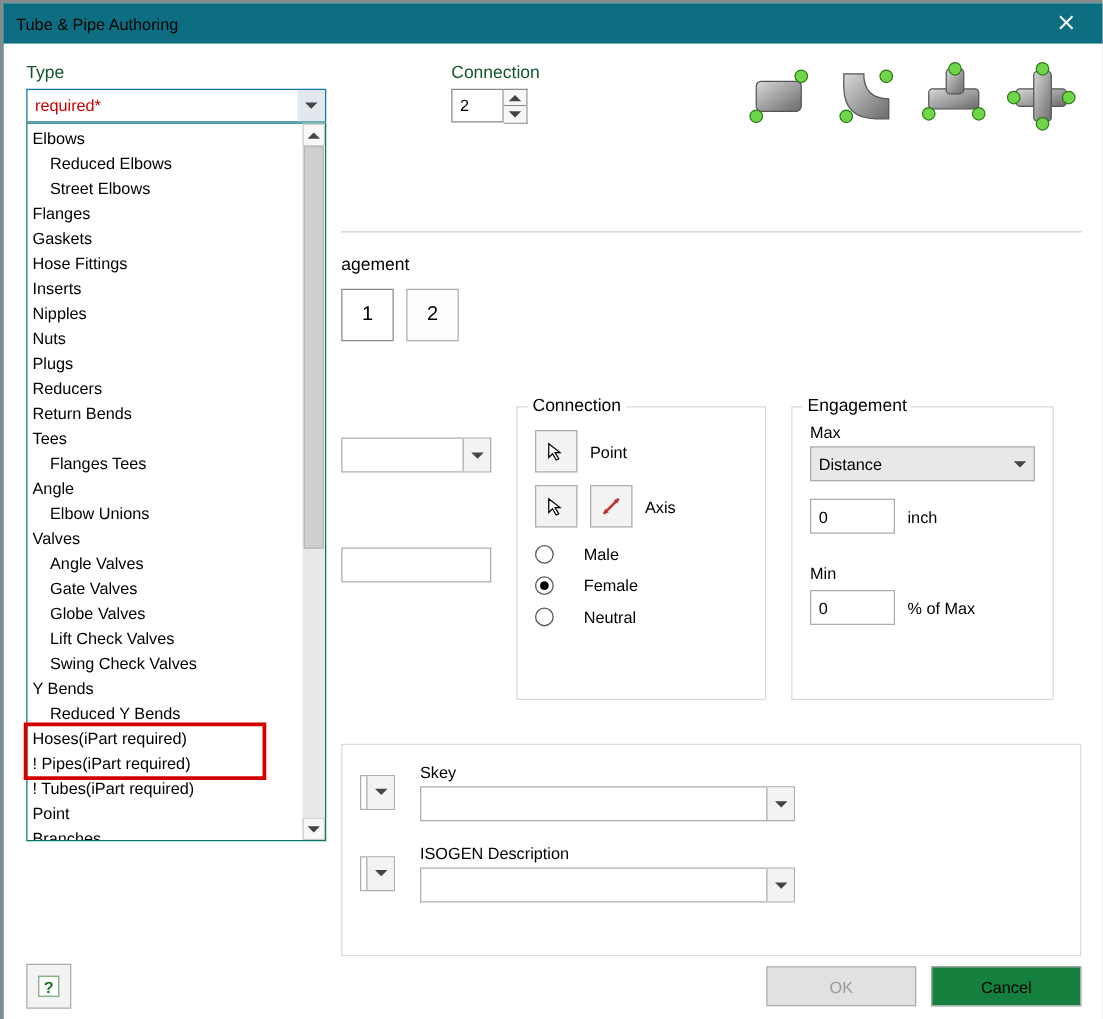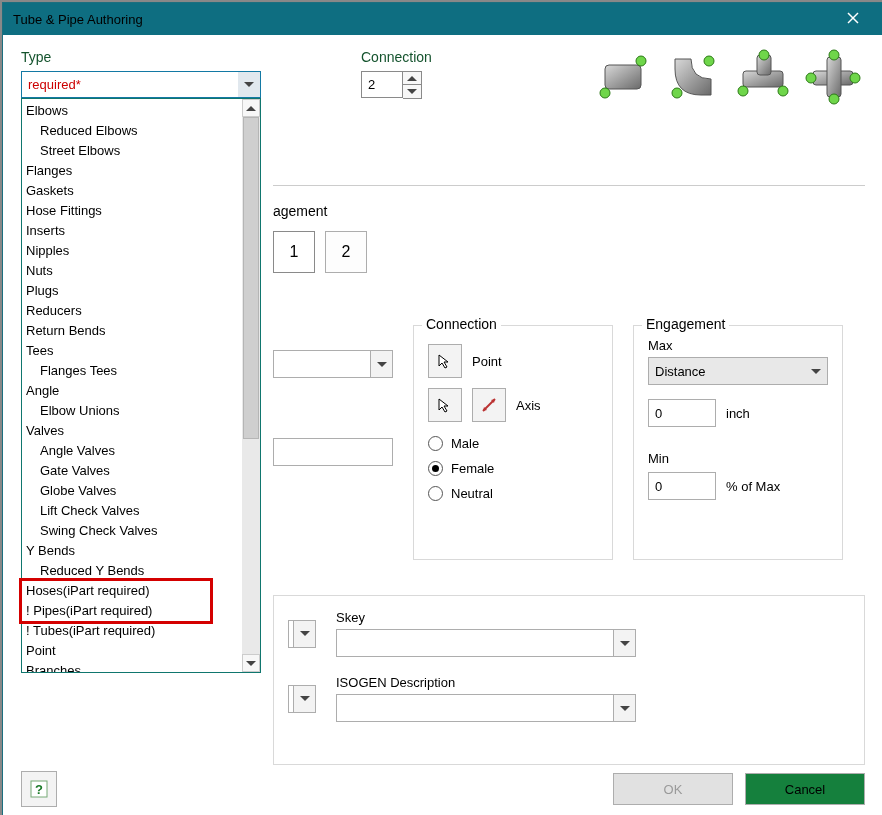--- a/index.html
+++ b/index.html
@@ -54,21 +54,21 @@
 .group-box { border:1px solid #d9d9d9; padding:8px 14px 14px 14px; position:relative; }
 .group-box .legend { position:absolute; top:-10px; left:8px; background:#fff; padding:0 4px; font-size:14px; }
 .conn-box { width:200px; height:235px; }
 .eng-box { width:210px; height:235px; }
 
 .pick-row { display:flex; align-items:center; gap:10px; margin-top:10px; }
 .pick-btn { width:34px; height:34px; border:1px solid #adadad; background:#f3f3f3; display:flex; align-items:center; justify-content:center; }
 .cursor-svg { width:16px; height:16px; }
 
 .radio-col { margin-top:14px; display:flex; flex-direction:column; gap:10px; }
-.radio-row { display:flex; align-items:center; gap:8px; }
+.radio-row { display:flex; align-items:center; gap:24px; }
 .radio { width:15px; height:15px; border:1px solid #555; border-radius:50%; display:flex; align-items:center; justify-content:center; }
 .radio.checked::after { content:""; width:7px; height:7px; background:#000; border-radius:50%; }
 
 .eng-combo { width:180px; height:28px; border:1px solid #adadad; background:#e8e8e8; display:flex; align-items:center; padding:0 6px; position:relative; }
 .eng-combo .drop { position:absolute; right:0; top:0; bottom:0; width:22px; display:flex; align-items:center; justify-content:center; }
 .eng-input { width:68px; height:28px; border:1px solid #adadad; background:#fff; padding:0 6px; display:flex; align-items:center; }
 .eng-row { display:flex; align-items:center; gap:10px; }
 
 .bottom-group { position:absolute; left:270px; top:560px; border:1px solid #d9d9d9; width:592px; height:170px; padding:14px; }
 .bg-row { display:flex; align-items:center; gap:20px; margin-top:18px; }

